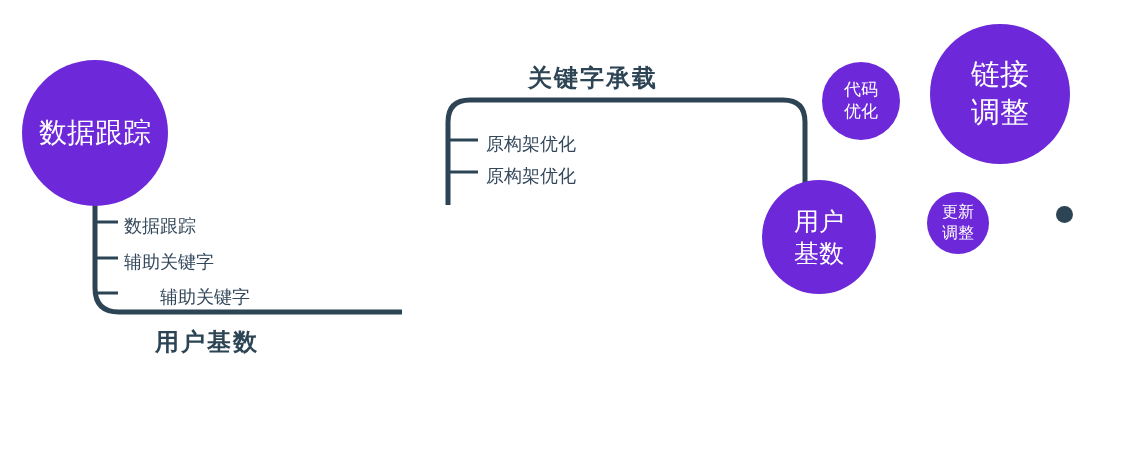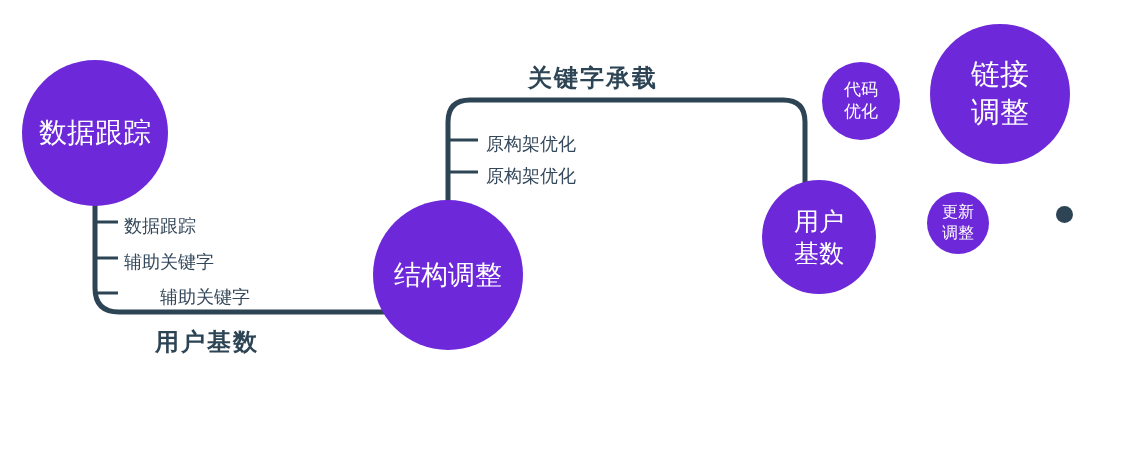--- a/index.html
+++ b/index.html
@@ -43,23 +43,20 @@
     <path d="M95 293 H118" fill="none" stroke="#2d4455" stroke-width="3"></path>
     <path d="M448 205 L448 122 Q448 100 470 100 L783 100 Q805 100 805 122 L805 190" fill="none" stroke="#2d4455" stroke-width="5"></path>
     <path d="M450 140 H478" fill="none" stroke="#2d4455" stroke-width="3"></path>
     <path d="M450 172 H478" fill="none" stroke="#2d4455" stroke-width="3"></path>
   </svg>
 
   <div class="node" style="left:22px;top:60px;width:146px;height:146px;font-size:28px;">
     <span>数据跟踪</span>
   </div>
 
-  <div class="node" style="left:373px;top:200px;width:150px;height:150px;font-size:27px;">
-    <span>结构调整</span>
-  </div>
 
   <div class="node" style="left:762px;top:180px;width:114px;height:114px;font-size:25px;">
     <span class="wrap2">用户基数</span>
   </div>
 
   <div class="node" style="left:822px;top:62px;width:78px;height:78px;font-size:17px;">
     <span class="wrap2">代码优化</span>
   </div>
 
   <div class="node" style="left:930px;top:24px;width:140px;height:140px;font-size:29px;">

